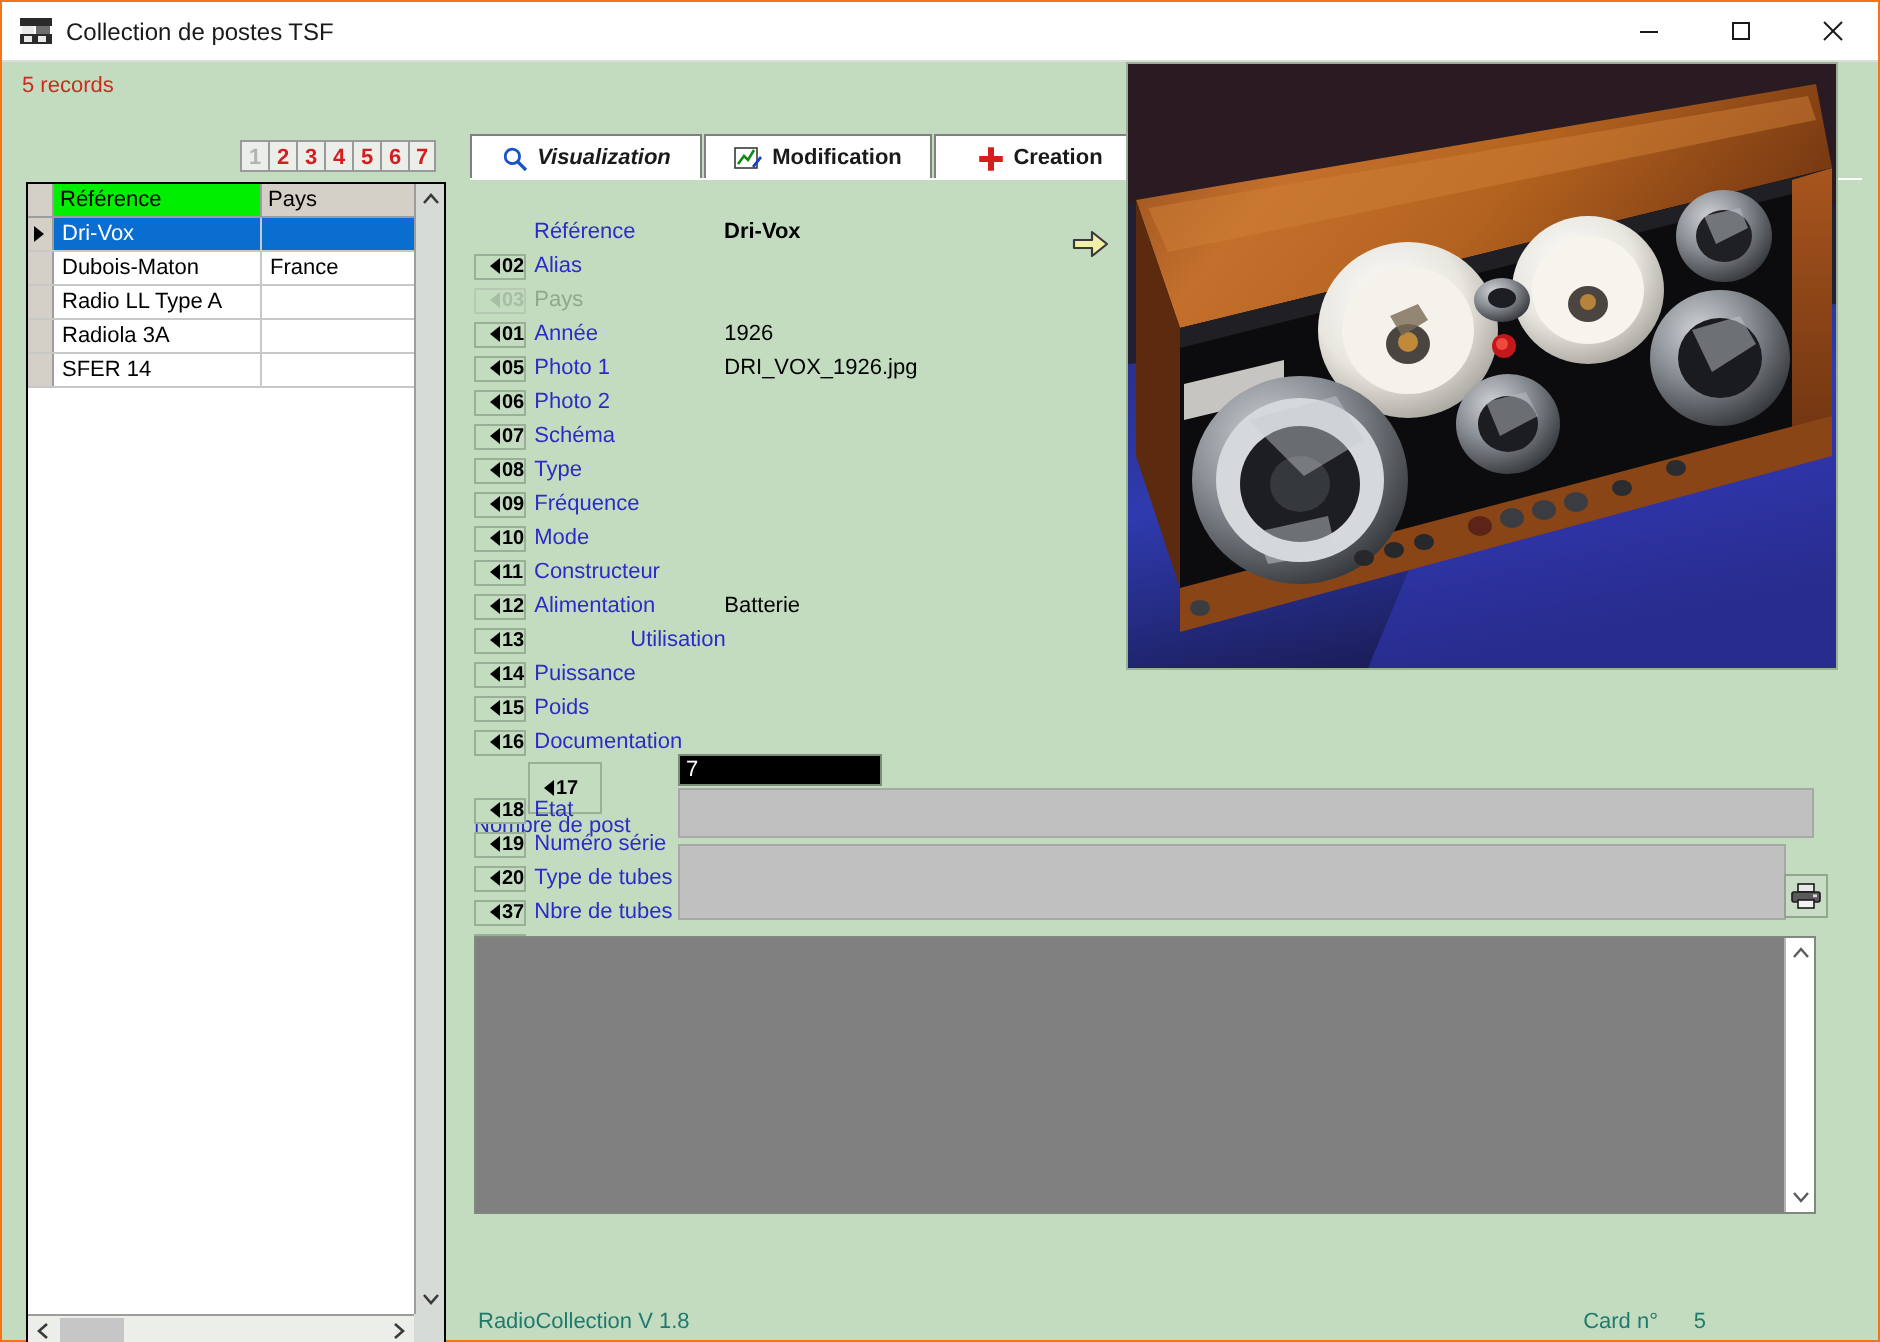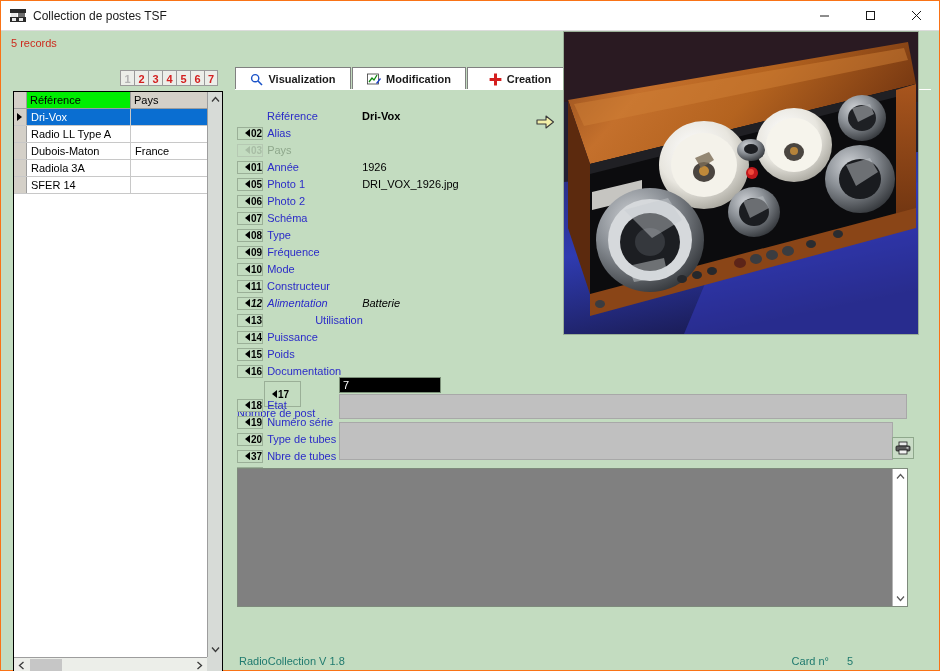--- a/index.html
+++ b/index.html
@@ -222,27 +222,27 @@
           <div class="gh-pays">Pays</div>
         </div>
         <div class="gridrows" id="gridrows">
             <div class="grow active">
               <div class="sel"></div>
               <div class="c1">Dri-Vox</div>
               <div class="c2"></div>
             </div>
             <div class="grow">
               <div class="sel"></div>
+              <div class="c1">Dubois-Maton</div>
+              <div class="c2">France</div>
+            </div>
+            <div class="grow">
+              <div class="sel"></div>
               <div class="c1">Radio LL Type A</div>
               <div class="c2"></div>
-            </div>
-            <div class="grow">
-              <div class="sel"></div>
-              <div class="c1">Dubois-Maton</div>
-              <div class="c2">France</div>
             </div>
             <div class="grow">
               <div class="sel"></div>
               <div class="c1">Radiola 3A</div>
               <div class="c2"></div>
             </div>
             <div class="grow">
               <div class="sel"></div>
               <div class="c1">SFER 14</div>
               <div class="c2"></div>
@@ -274,21 +274,21 @@
               </svg>
           </div>
         </div>
         <div class="g-corner"></div>
       </div>
     </div>
 
     <div class="rightpane">
 
       <div class="tabbar" id="tabbar">
-          <div class="tab sel" style="width: 116px;">
+          <div class="tab sel" style="width: 116px; font-style: italic;">
             <span style="display: flex;">
               <svg width="13" height="13" viewBox="0 0 13 13">
                 <circle cx="5.2" cy="5.2" r="3.6" fill="none" stroke="#1a52c8" stroke-width="1.4"></circle>
                 <line x1="8" y1="8" x2="12" y2="12" stroke="#1a52c8" stroke-width="1.6"></line>
               </svg>
             </span>
             <span class="tlabel">Visualization</span>
           </div>
           <div class="tab" style="width: 114px;">
             <span style="display: flex;">
@@ -421,21 +421,21 @@
             <div class="fvalue"></div>
           </div>
           <div class="frow" style="top: 183px; left: 2px;">
             <div class="numbtn">
               <span class="tri"></span>
               <span>11</span>
             </div>
             <div class="flabel">Constructeur</div>
             <div class="fvalue"></div>
           </div>
-          <div class="frow" style="top: 200px; left: 2px; font-style: italic;">
+          <div class="frow" style="top: 200px; left: 2px;">
             <div class="numbtn">
               <span class="tri"></span>
               <span>12</span>
             </div>
             <div class="flabel">Alimentation</div>
             <div class="fvalue">Batterie</div>
           </div>
           <div class="frow" style="top: 217px; left: 2px; gap: 48px;">
             <div class="numbtn">
               <span class="tri"></span>

